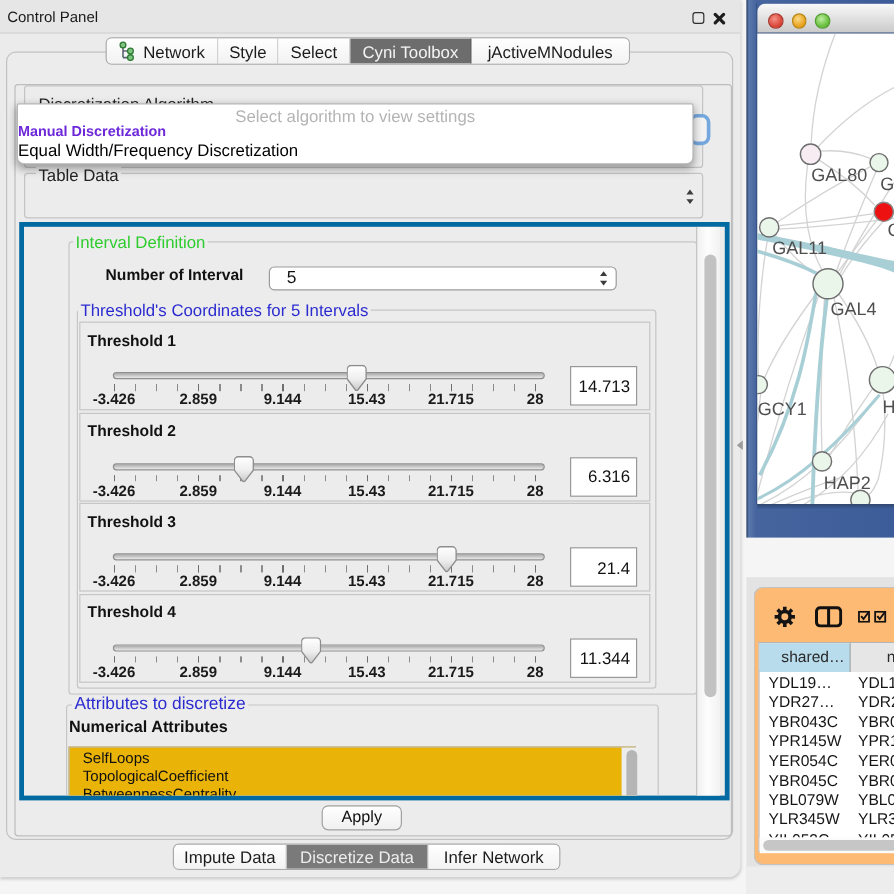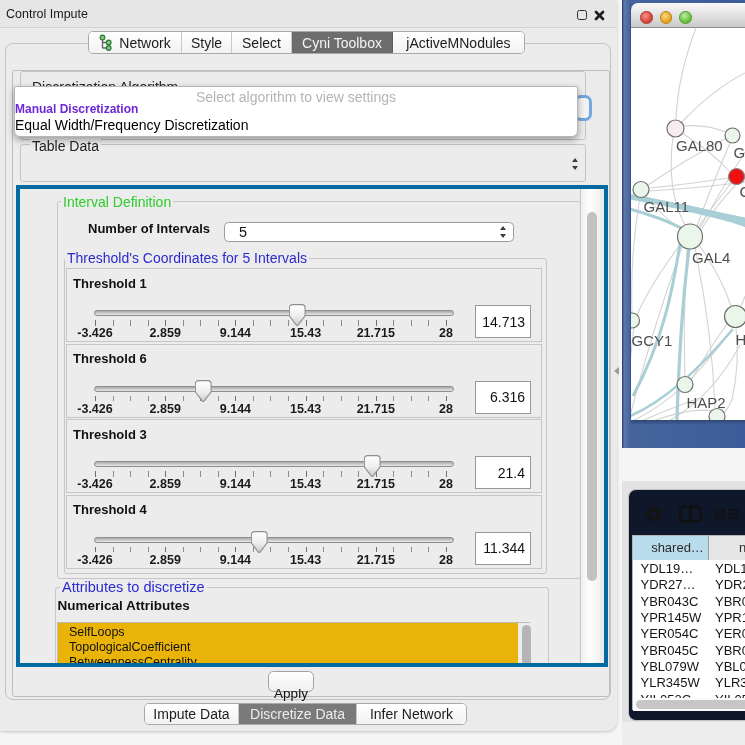--- a/index.html
+++ b/index.html
@@ -33,49 +33,49 @@
 .ticks,.ticksM{position:absolute;height:5.5px}
 .tlab{position:absolute;font-size:12.5px;font-weight:bold;color:#1a1a1a;text-align:center}
 .thumb{position:absolute}
 .vfield{position:absolute;width:56px;height:33px;background:#fff;border:1px solid #989898;font-size:14px;color:#111;text-align:right;padding:7.5px 5px 0 0}
 #popup{position:absolute;left:14px;top:86px;width:564px;height:51px;background:#fff;border:1px solid #b6b6b6;border-radius:2px 2px 6px 6px;box-shadow:0 3px 7px rgba(0,0,0,.35);z-index:30}
 #popup .hint{position:absolute;left:0;top:2px;width:100%;text-align:center;font-size:14px;color:#b4b4b4}
 #popup .it1{position:absolute;left:0px;top:15px;font-size:12px;font-weight:bold;color:#6d28d9}
 #popup .it2{position:absolute;left:0px;top:30px;font-size:14px;color:#000}
 #focusring{position:absolute;left:574px;top:95px;width:18px;height:26px;border:3px solid #74a7dd;border-radius:7px;background:#f2f2f2;z-index:4}
 .listitem{position:absolute;font-size:12.5px;color:#111;left:11px;white-space:nowrap}
-#applybtn{position:absolute;left:268px;top:671px;width:46px;height:21px;background:linear-gradient(#ffffff,#f0f0f0);border:1px solid #a2a2a2;border-radius:5.5px;font-size:13.5px;color:#111;text-align:center;padding-top:14px;z-index:3}
+#applybtn{position:absolute;left:268px;top:671px;width:67px;height:21px;background:linear-gradient(#ffffff,#f0f0f0);border:1px solid #a2a2a2;border-radius:5.5px;font-size:13.5px;color:#111;text-align:center;padding-top:1px;z-index:3}
 
 #bluecol{position:absolute;left:622px;top:0;width:123px;height:448px;background:linear-gradient(90deg,#22365c 0,#5c79ac 2px,#46659e 8px,#3c5c99 100%)}
 #netwin{position:absolute;left:631px;top:3px;width:114px;height:512px}
 #nettitle{position:absolute;left:0;top:0;width:114px;height:25px;background:linear-gradient(#f9f9f9,#cacaca);border-radius:7px 0 0 0;border-bottom:1px solid #8d8d8d}
 .light{position:absolute;top:8px;width:12.5px;height:12.5px;border-radius:50%}
 #canvas{position:absolute;left:0;top:25px;width:114px;height:392px;background:#fff;overflow:hidden}
 #netshadow{position:absolute;left:631px;top:420px;width:114px;height:4px;background:linear-gradient(#31476e,#3c5c99)}
 #tphead{position:absolute;left:622px;top:448px;width:123px;height:33px;background:#e3e3e3;border-bottom:1px solid #d0d0d0}
 #tphead .t{position:absolute;left:11px;top:13px;font-size:13px;color:#222}
 #tparea{position:absolute;left:622px;top:481px;width:123px;height:264px;background:#e3e3e3}
-#tpcard{position:absolute;left:6px;top:8px;width:117px;height:232px;background:#0f172a;border:1px solid #c2c2c2;border-right:none;border-radius:8px 0 0 8px}
+#tpcard{position:absolute;left:6px;top:8px;width:117px;height:232px;background:#fdba74;border:1px solid #c2c2c2;border-right:none;border-radius:8px 0 0 8px}
 #tptable{position:absolute;left:3px;top:45px;width:114px;height:175px;background:#fff;border:1px solid #b5b5b5;border-right:none}
 #thdr{position:absolute;left:0;top:0;width:114px;height:24px;border-bottom:1px solid #9f9f9f}
 #thc1{position:absolute;left:0;top:0;width:76px;height:24px;background:#b9dcec;border-right:1px solid #9f9f9f;font-size:13px;color:#2a2a2a;text-align:center;padding-top:4px;text-indent:14px}
 #thc2{position:absolute;left:76px;top:0;width:38px;height:24px;background:#e6e6e6;font-size:13px;color:#2a2a2a;padding:4px 0 0 30px}
 #trows{position:absolute;left:0;top:24px;width:114px;height:114px;overflow:hidden;height:138px}
 .trow{position:absolute;left:0;width:114px;height:16.35px;font-size:13px;color:#151515}
 .trow .c1{position:absolute;left:7.5px;top:1px}
 .trow .c2{position:absolute;left:82px;top:1px}
 #hscroll{position:absolute;left:0;top:162px;width:114px;height:13px;background:#fbfbfb}
 #hthumb{position:absolute;left:3px;top:2px;width:120px;height:9px;background:#c6c6c6;border-radius:5px}
 #divarrow{position:absolute;left:614px;top:367px;width:0;height:0;border-top:4px solid transparent;border-bottom:4px solid transparent;border-right:5px solid #9a9a9a;z-index:2}
 svg{display:block}
 </style></head><body>
 <div id="app">
 <div id="cpwin"></div>
     <div id="cptitle">
-      <span class="t">Control Impute</span>
+      <span class="t">Control Panel</span>
       <div id="btnfloat"></div>
 <svg style="position:absolute;left:594px;top:10px" width="11" height="11" viewBox="0 0 11 11">
         <g stroke="#1d1d1d" stroke-width="2.7" stroke-linecap="round">
           <line x1="2" y1="2" x2="9" y2="9"></line>
           <line x1="9" y1="2" x2="2" y2="9"></line>
         </g>
       </svg>
 </div>
     <div id="outerpanel"></div>
     <div id="innerpanel"></div>
@@ -108,21 +108,21 @@
     <div class="stepu" style="left:571.5px;top:158px"></div>
     <div class="stepd" style="left:571.5px;top:166px"></div>
     <div id="popup">
       <div class="hint">Select algorithm to view settings</div>
 <div class="it1">Manual Discretization</div>
       <div class="it2">Equal Width/Frequency Discretization</div>
     </div>
     <div id="scrollpane">
       <div class="grp" style="left:37px;top:12px;width:524px;height:378px;border-color:#c6c6c6"></div>
       <div class="grptitle" style="left:41px;top:5px;color:#2ecc2e">Interval Definition</div>
-      <div style="position:absolute;left:68px;top:32px;font-size:13px;font-weight:bold;color:#111">Number of Intervals</div>
+      <div style="position:absolute;left:68px;top:32px;font-size:13px;font-weight:bold;color:#111">Number of Interval</div>
       <div class="combo" style="left:204px;top:32.5px;width:290px;height:20.5px">
         <span class="ct" style="left:14px;top:1.5px">5</span>
       </div>
       <div class="stepu" style="left:480px;top:37px"></div>
       <div class="stepd" style="left:480px;top:45px"></div>
       <div class="grp" style="left:44px;top:69px;width:482.5px;height:316px;border-color:#c6c6c6"></div>
       <div class="grptitle" style="left:45px;top:60.5px;color:#2b2bd0">Threshold's Coordinates for 5 Intervals</div>
       <div class="thp" style="left:46px;top:79px;width:475.5px;height:74px">
         <div class="thname">Threshold 1</div>
         <div class="track" style="left:27.0px;top:41px;width:360.0px"></div>
@@ -140,21 +140,21 @@
               <stop offset="0" stop-color="#ffffff"></stop>
               <stop offset="0.55" stop-color="#eeeeee"></stop>
               <stop offset="1" stop-color="#c9c9c9"></stop>
             </linearGradient>
           </defs>
 <path d="M4.1,0.6 h8.8 a3.2,3.2 0 0 1 3.2,3.2 v8.0 l-6.8,9.0 a1.4,1.4 0 0 1 -2.2,0 l-6.8,-9.0 v-8.0 a3.2,3.2 0 0 1 3.2,-3.2 z" fill="url(#tg0)" stroke="#8d8d8d" stroke-width="1.1"></path>
         </svg>
         <div class="vfield" style="left:408px;top:36px">14.713</div>
       </div>
       <div class="thp" style="left:46px;top:154.5px;width:475.5px;height:74px">
-        <div class="thname">Threshold 6</div>
+        <div class="thname">Threshold 2</div>
         <div class="track" style="left:27.0px;top:41px;width:360.0px"></div>
         <div class="ticks" style="left:27.5px;top:51px;width:352.2px;background:repeating-linear-gradient(to right,#8b8b8b 0 1px,transparent 1px 17.55px)"></div>
         <div class="ticksM" style="left:27.5px;top:51px;width:352.2px;background:repeating-linear-gradient(to right,#6f6f6f 0 1px,transparent 1px 70.2px)"></div>
         <div class="tlab" style="left:-2.0px;top:57px;width:60px">-3.426</div>
         <div class="tlab" style="left:68.19999999999999px;top:57px;width:60px">2.859</div>
         <div class="tlab" style="left:138.4px;top:57px;width:60px">9.144</div>
         <div class="tlab" style="left:208.60000000000002px;top:57px;width:60px">15.43</div>
         <div class="tlab" style="left:278.8px;top:57px;width:60px">21.715</div>
         <div class="tlab" style="left:349.0px;top:57px;width:60px">28</div>
         <svg class="thumb" style="left:128.3093298542608px;top:35px" width="17" height="23" viewBox="0 0 17 23">

